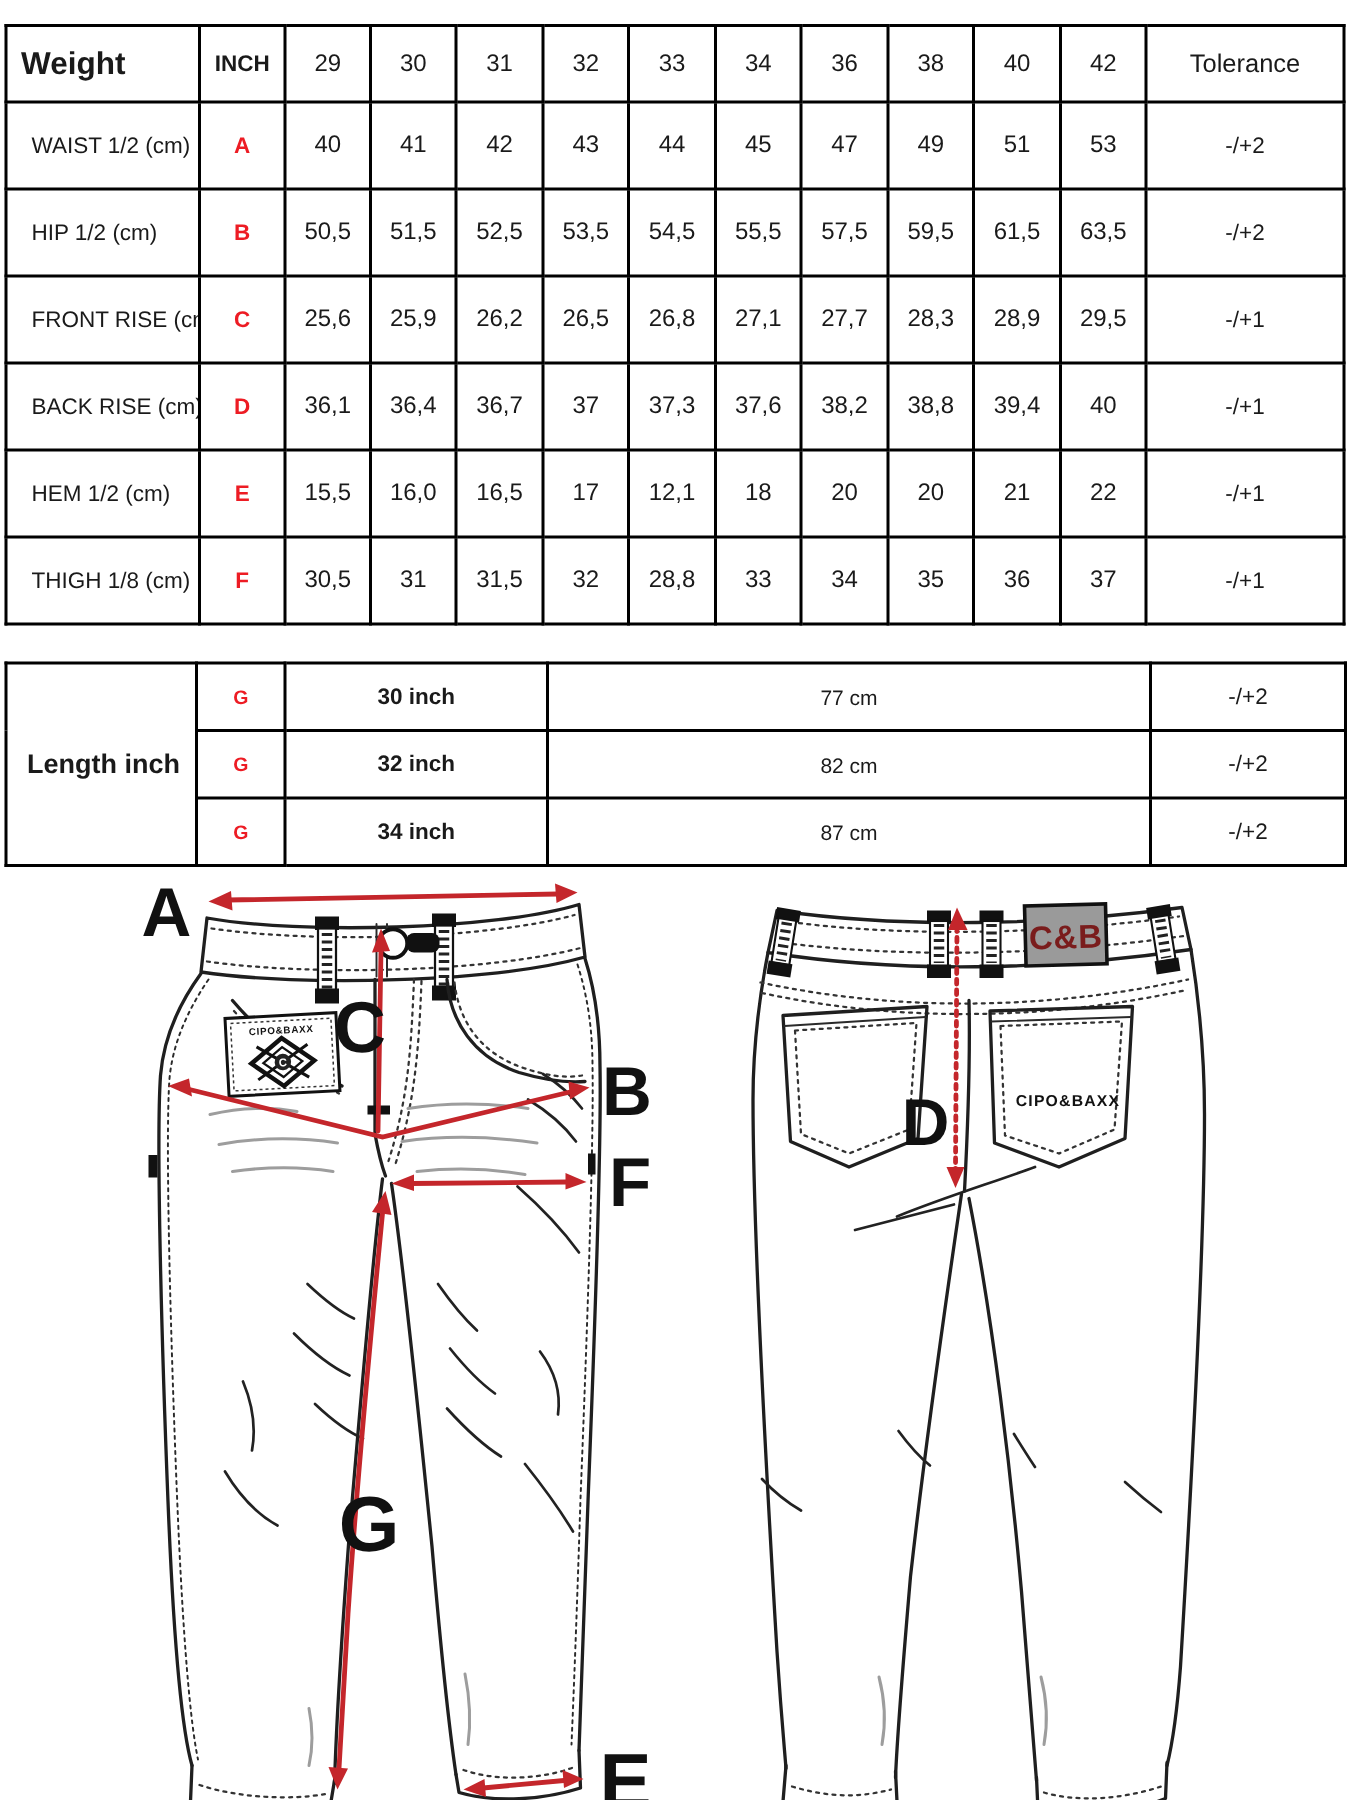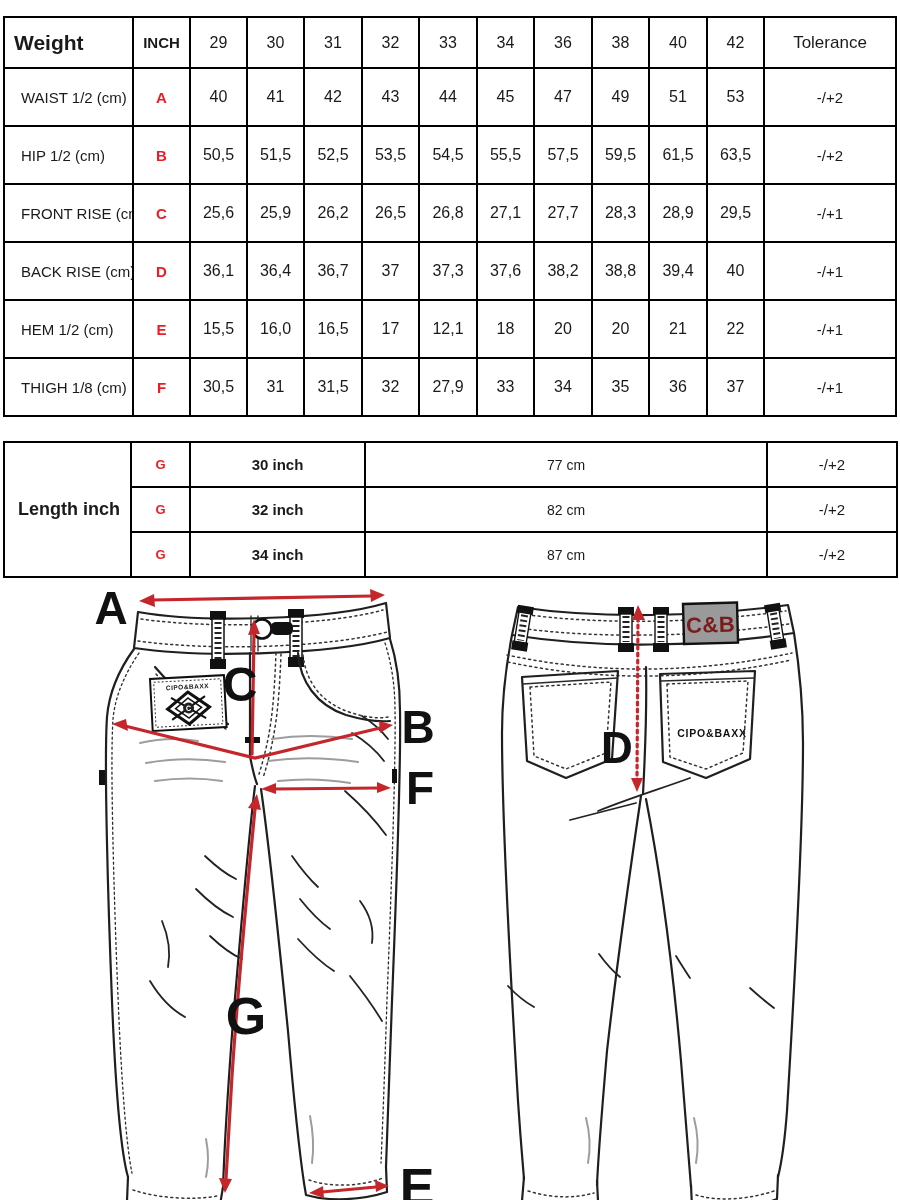--- a/index.html
+++ b/index.html
@@ -147,21 +147,21 @@
         <td class="val">22</td>
         <td class="tol">-/+1</td>
       </tr>
       <tr>
         <td class="row-label">THIGH 1/8 (cm)</td>
         <td class="letter">F</td>
         <td class="val">30,5</td>
         <td class="val">31</td>
         <td class="val">31,5</td>
         <td class="val">32</td>
-        <td class="val">27,9</td>
+        <td class="val">28,8</td>
         <td class="val">33</td>
         <td class="val">34</td>
         <td class="val">35</td>
         <td class="val">36</td>
         <td class="val">37</td>
         <td class="tol">-/+1</td>
       </tr>
     </tbody>
 </table>
 

